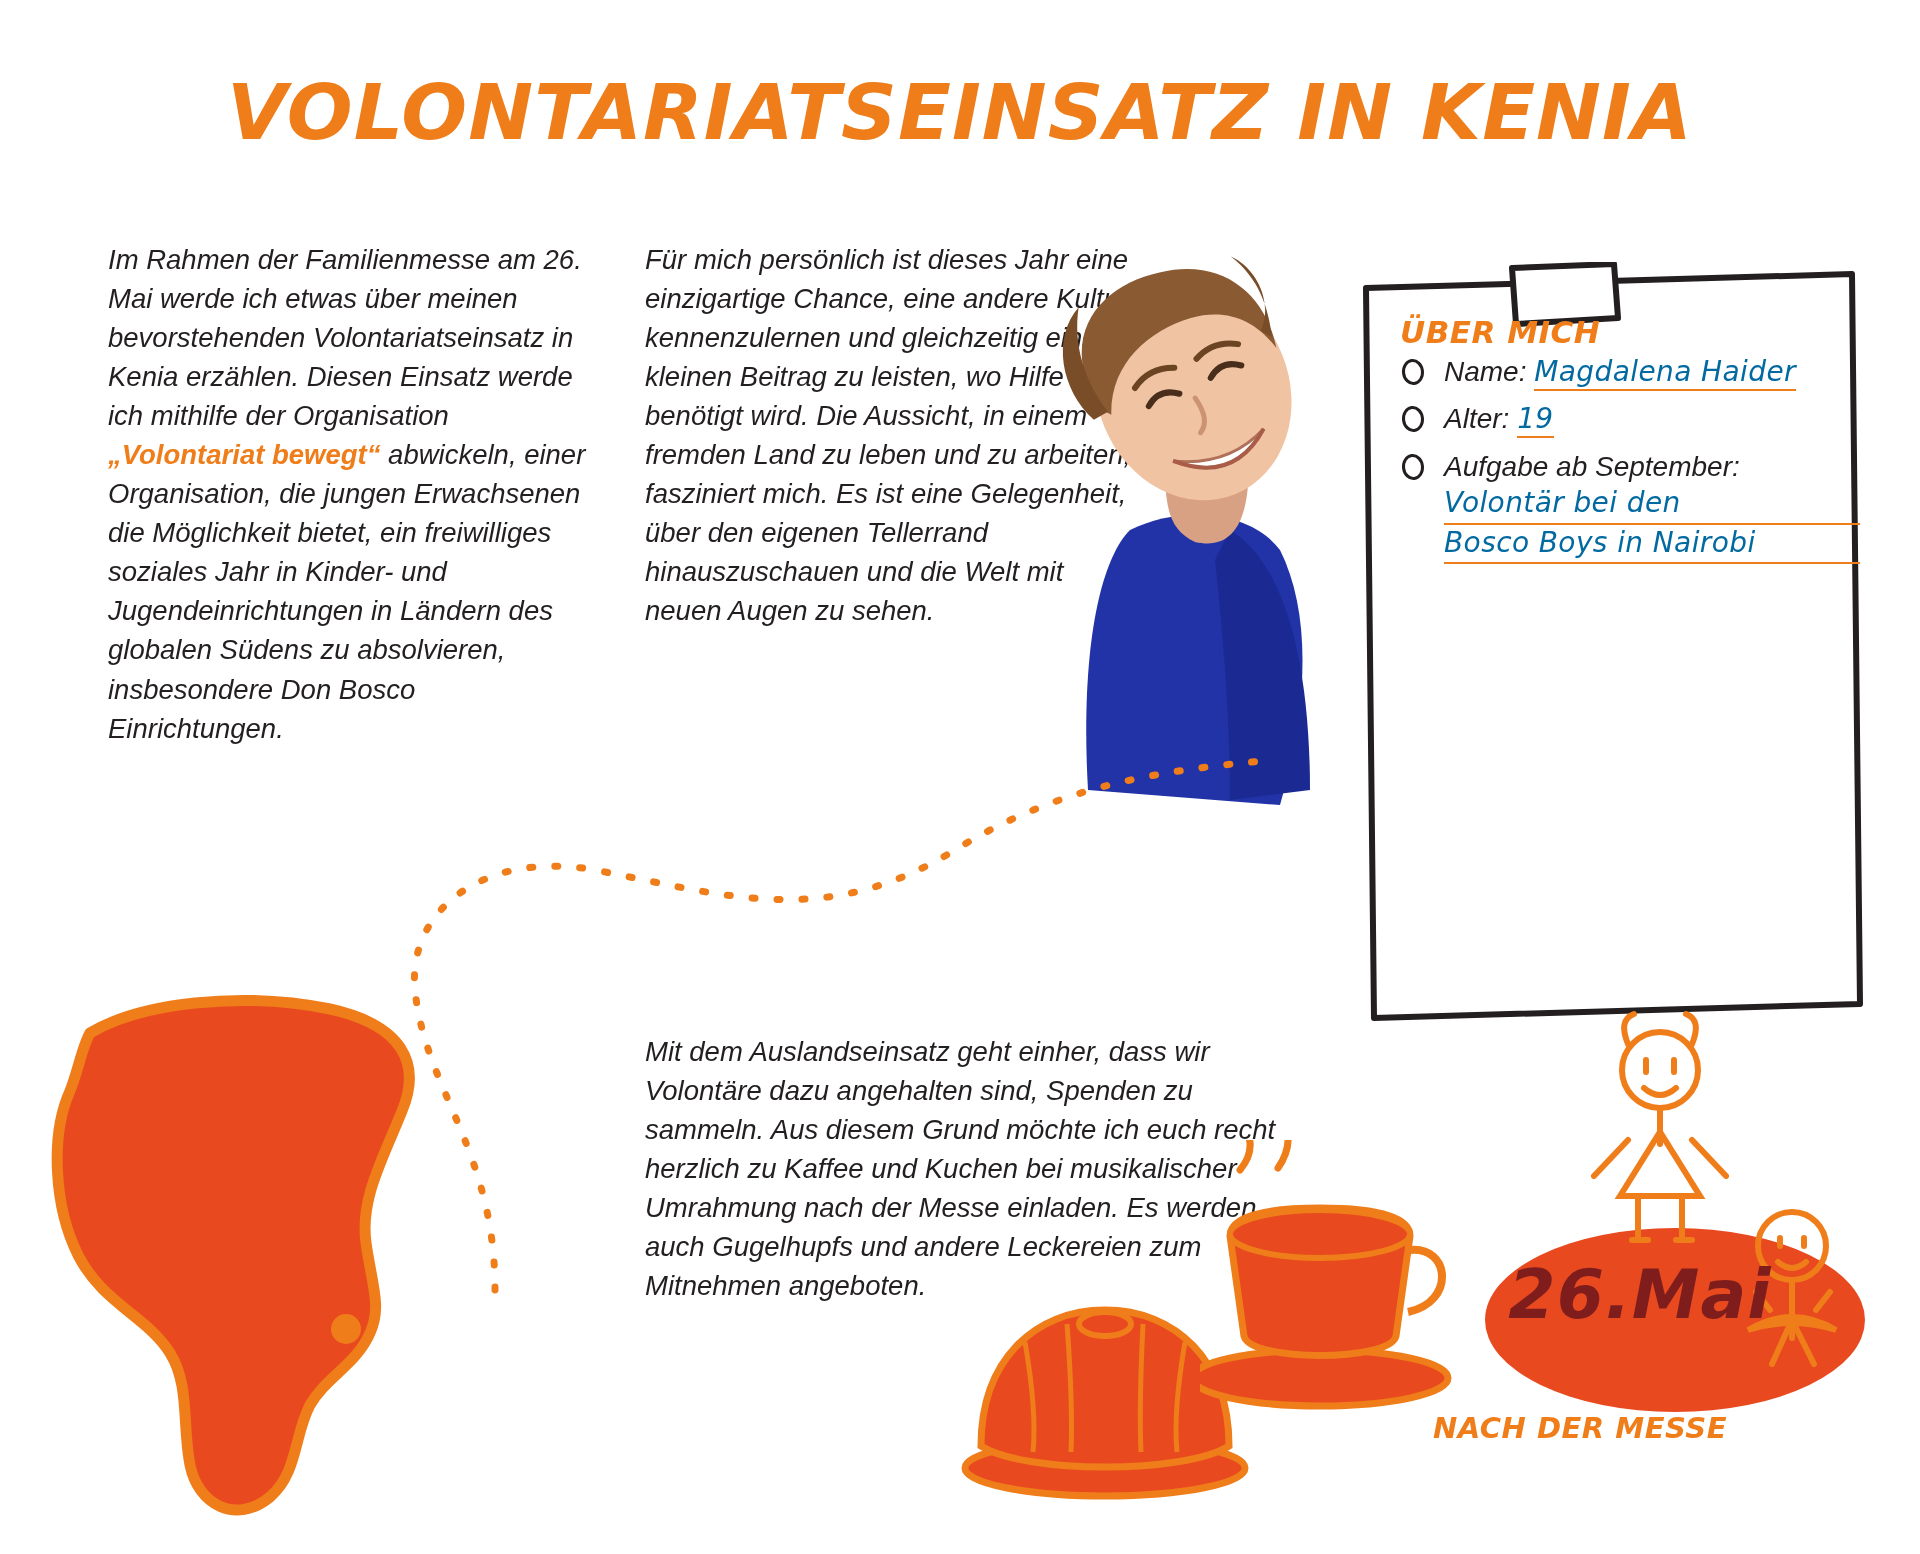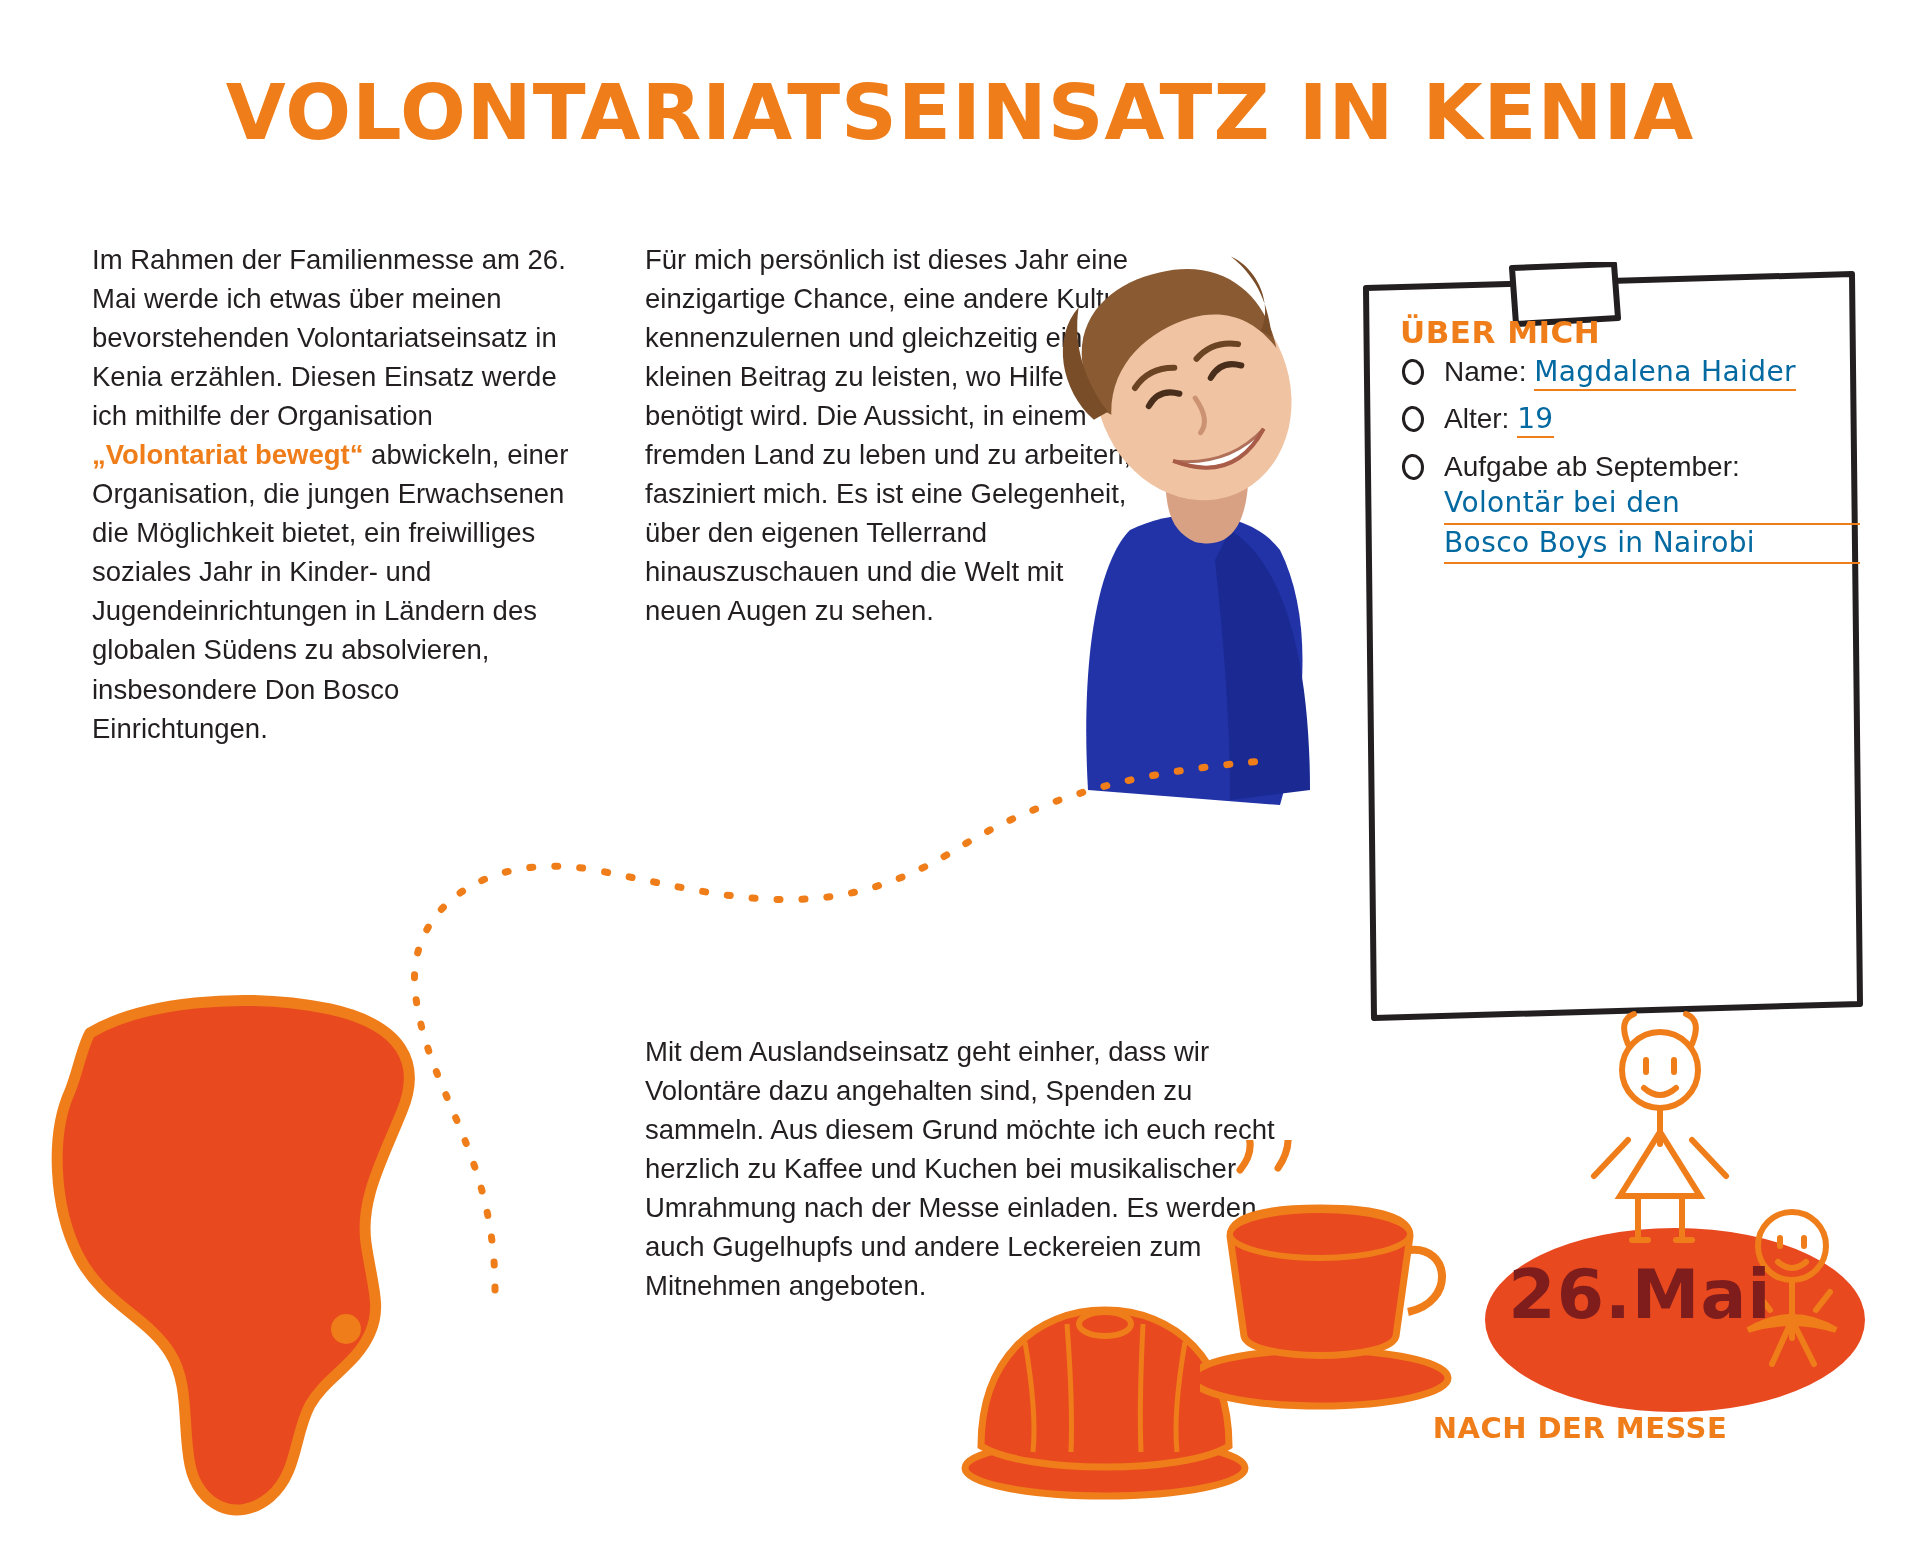--- a/index.html
+++ b/index.html
@@ -8,20 +8,21 @@
     width: 1920px; height: 1554px;
     background: #ffffff;
     font-family: "Liberation Sans", sans-serif;
     overflow: hidden;
   }
   .page {
     position: relative;
     width: 1920px;
     height: 1554px;
     background: #ffffff;
+    font-style: italic;
   }
 
   
   .title {
     position: absolute;
     left: 0; right: 0;
     top: 68px;
     text-align: center;
     color: #ef7d1a;
     font-family: "DejaVu Sans", sans-serif;
@@ -33,21 +34,21 @@
 
   
   .col {
     position: absolute;
     color: #231f20;
     font-size: 27.5px;
     line-height: 1.42;
     font-family: "Liberation Sans", sans-serif;
   }
   .col p { margin: 0; }
-  #col-1 { left: 92px; top: 240px; width: 480px; }
+  #col-1 { left: 108px; top: 240px; width: 480px; }
   #col-2 { left: 645px; top: 240px; width: 500px; }
   #col-3 { left: 645px; top: 1032px; width: 660px; }
 
   .highlight { color: #ef7d1a; font-weight: bold; }
 
   
   .photo-wrap {
     position: absolute;
     left: 980px; top: 230px;
     width: 420px; height: 580px;

